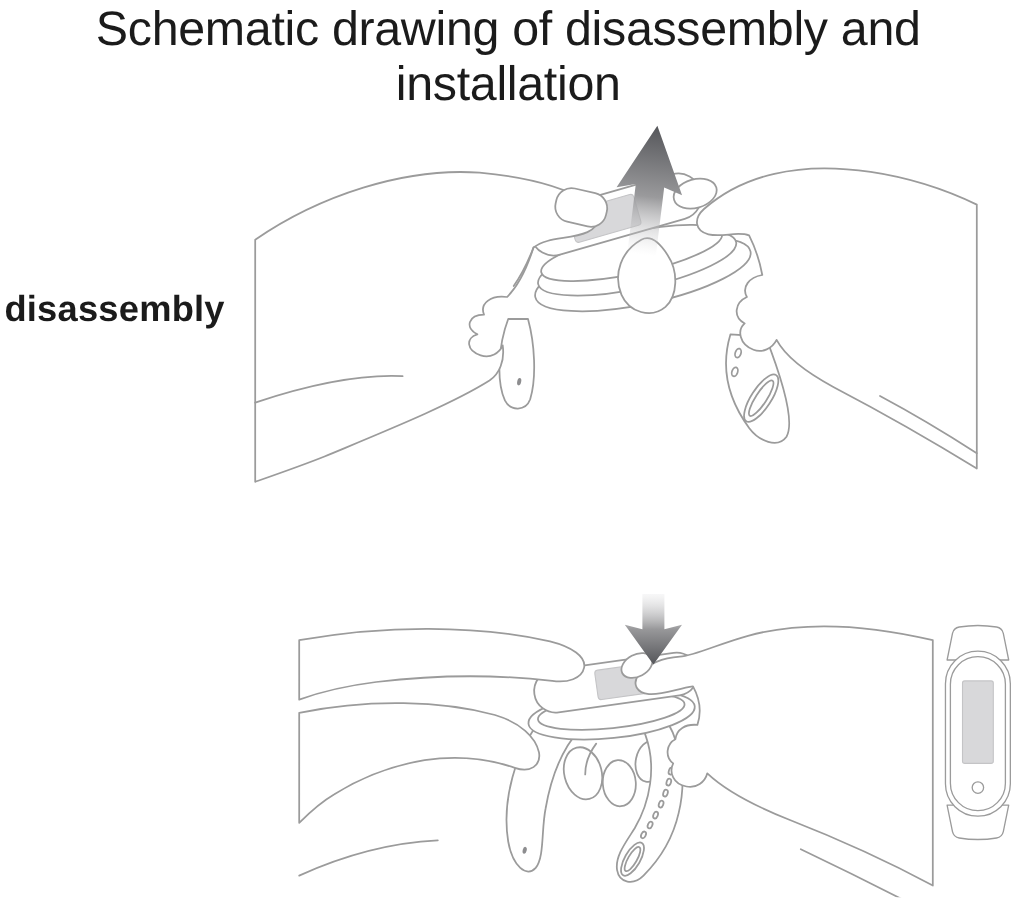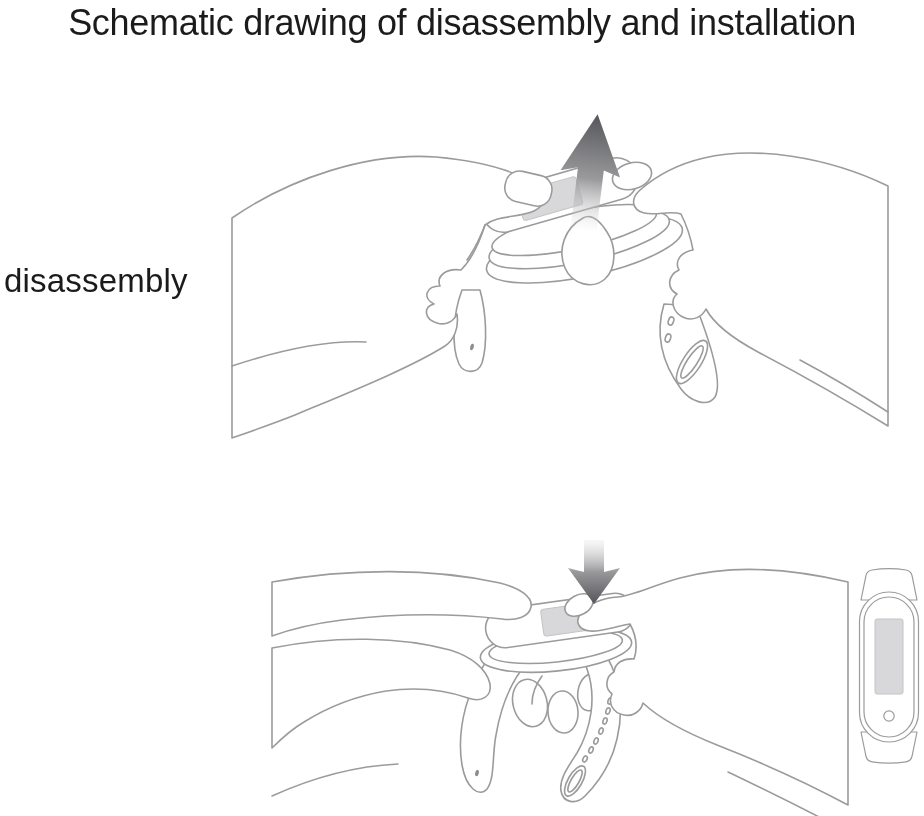--- a/index.html
+++ b/index.html
@@ -10,25 +10,25 @@
     --text:#1b1b1b;
   }
   html,body{margin:0;padding:0;background:var(--background);}
   .page{
     position:relative;width:924px;height:816px;overflow:hidden;
     background:var(--background);
     font-family:"Liberation Sans","DejaVu Sans",sans-serif;
   }
   .title{
     position:absolute;left:0;top:2px;width:100%;margin:0;
-    text-align:center;font-size:36px;font-weight:400;letter-spacing:-0.3px;
+    text-align:center;font-size:44px;font-weight:400;letter-spacing:-0.3px;
     color:var(--text);
   }
   .label{
-    position:absolute;left:4px;font-size:33px;font-weight:400;
+    position:absolute;left:4px;font-size:33px;font-weight:700;
     color:var(--text);letter-spacing:0.2px;text-align:center;
   }
   .label-disassembly{top:262px;}
   .label-installation{top:676px;}
   .fig{position:absolute;color:var(--line-art);overflow:visible;}
   .fig-disassembly{left:240px;top:100px;width:640px;height:332px;}
   .fig-installation{left:280px;top:540px;width:560px;height:276px;}
   .fig-band{left:856px;top:566px;width:66px;height:200px;}
   .fig .line{fill:none;stroke:currentColor;stroke-width:1.6;stroke-linecap:round;stroke-linejoin:round;}
   .fig .wfill{fill:#fff;stroke:currentColor;stroke-width:1.6;stroke-linecap:round;stroke-linejoin:round;}

